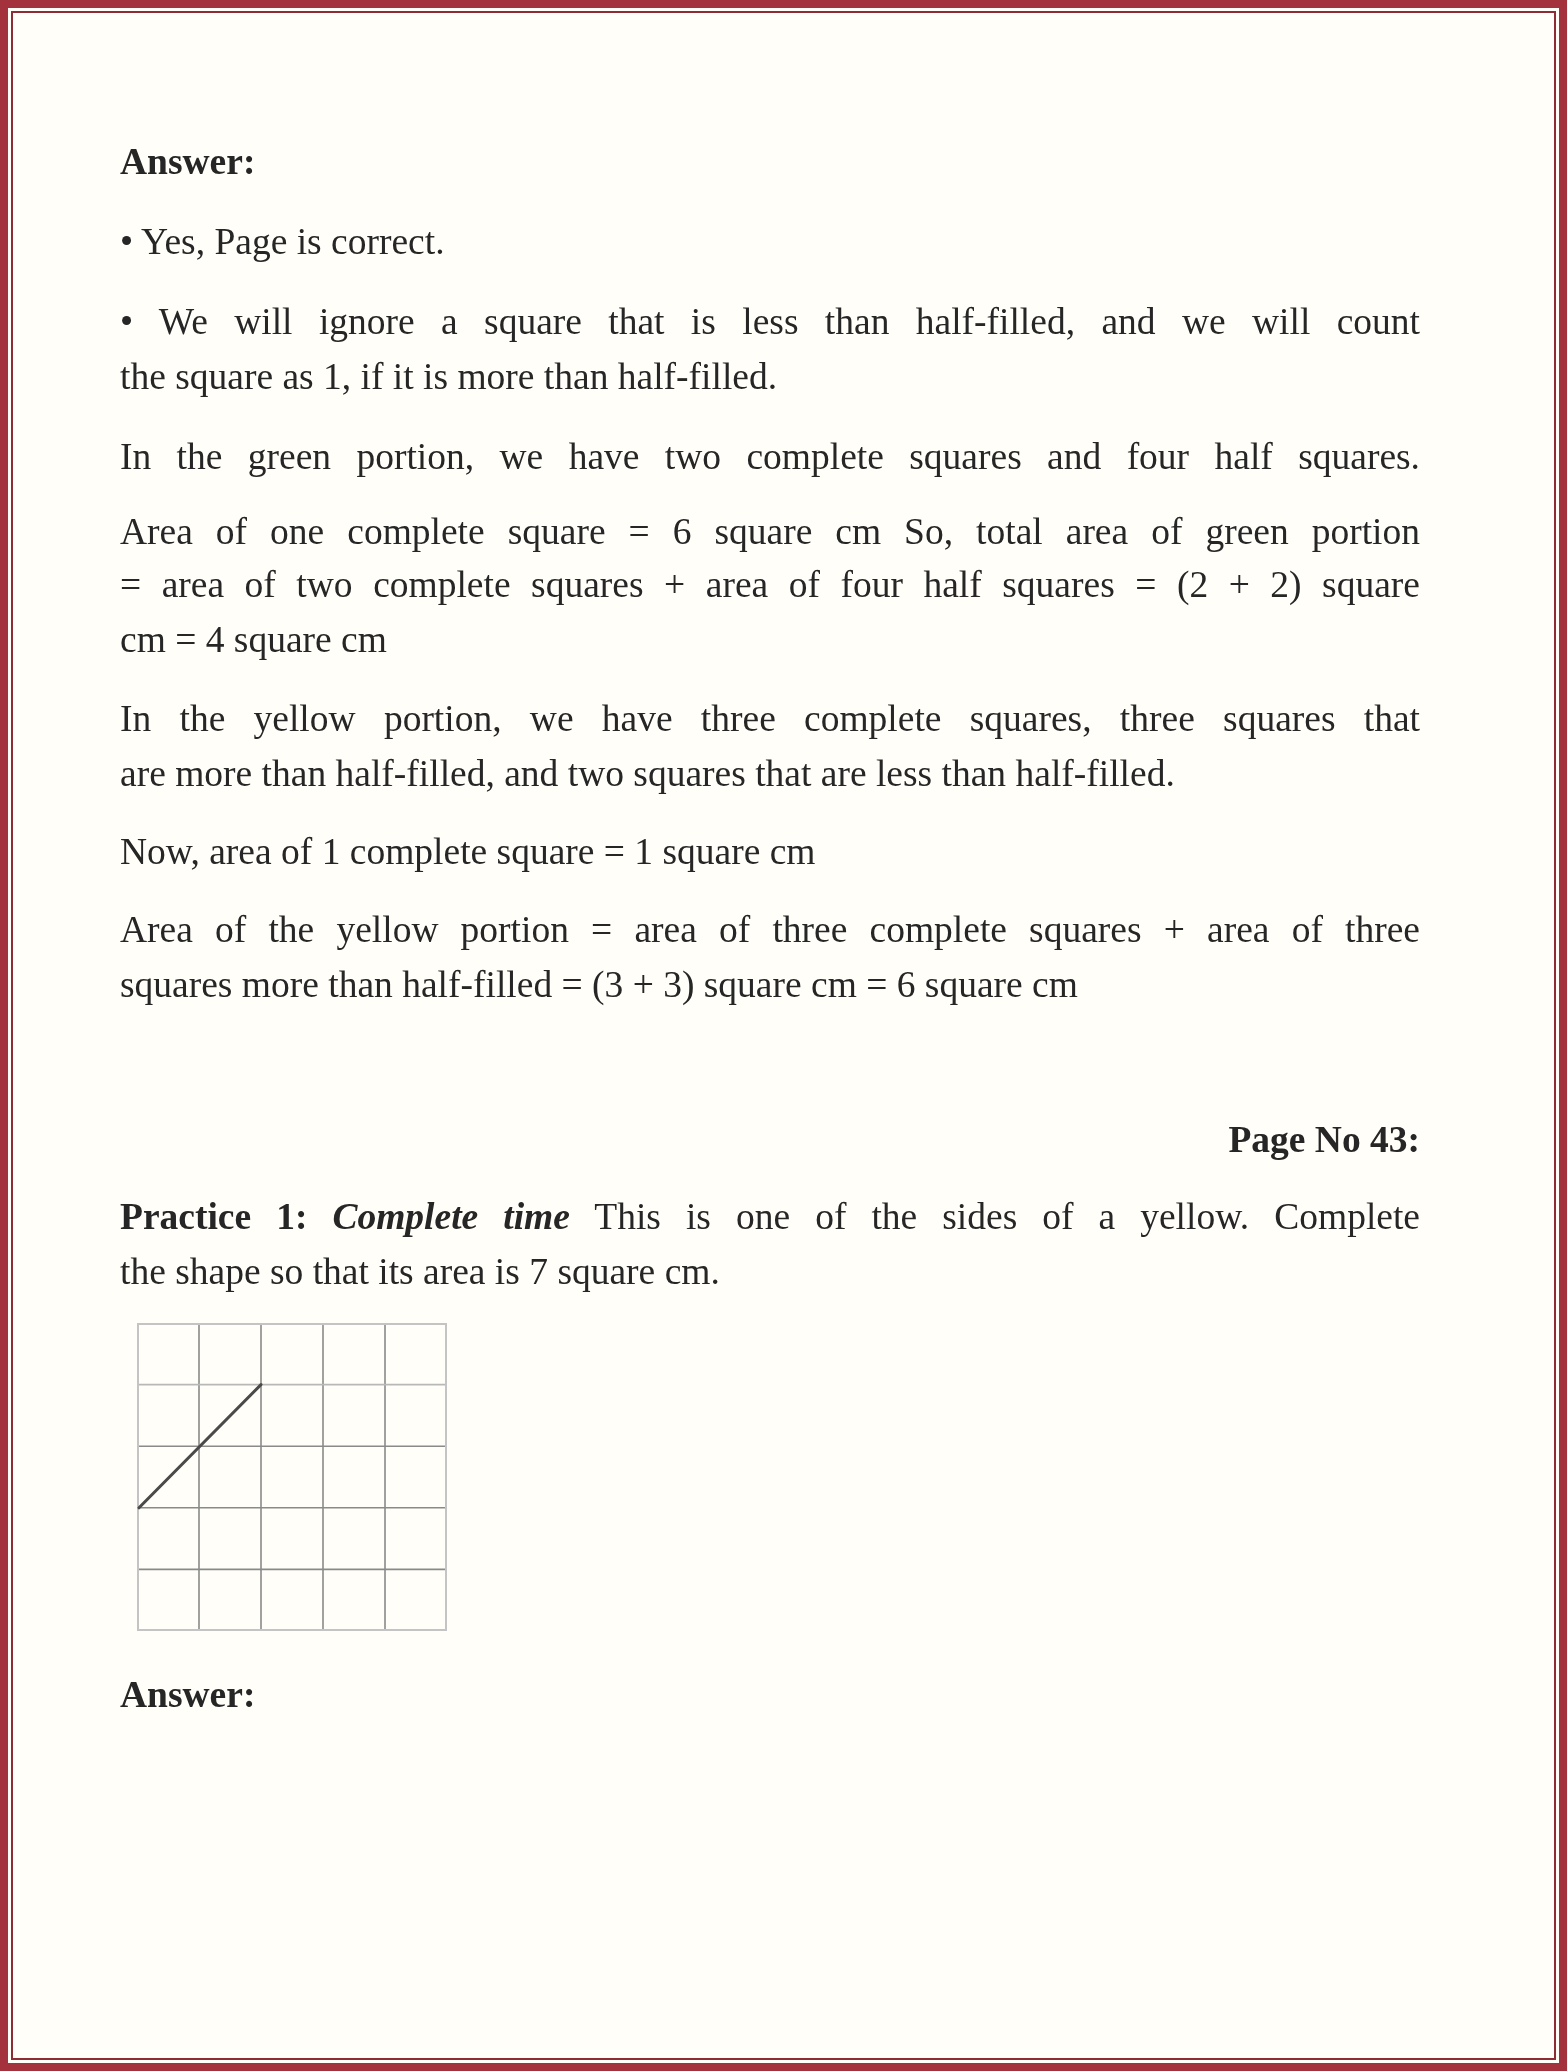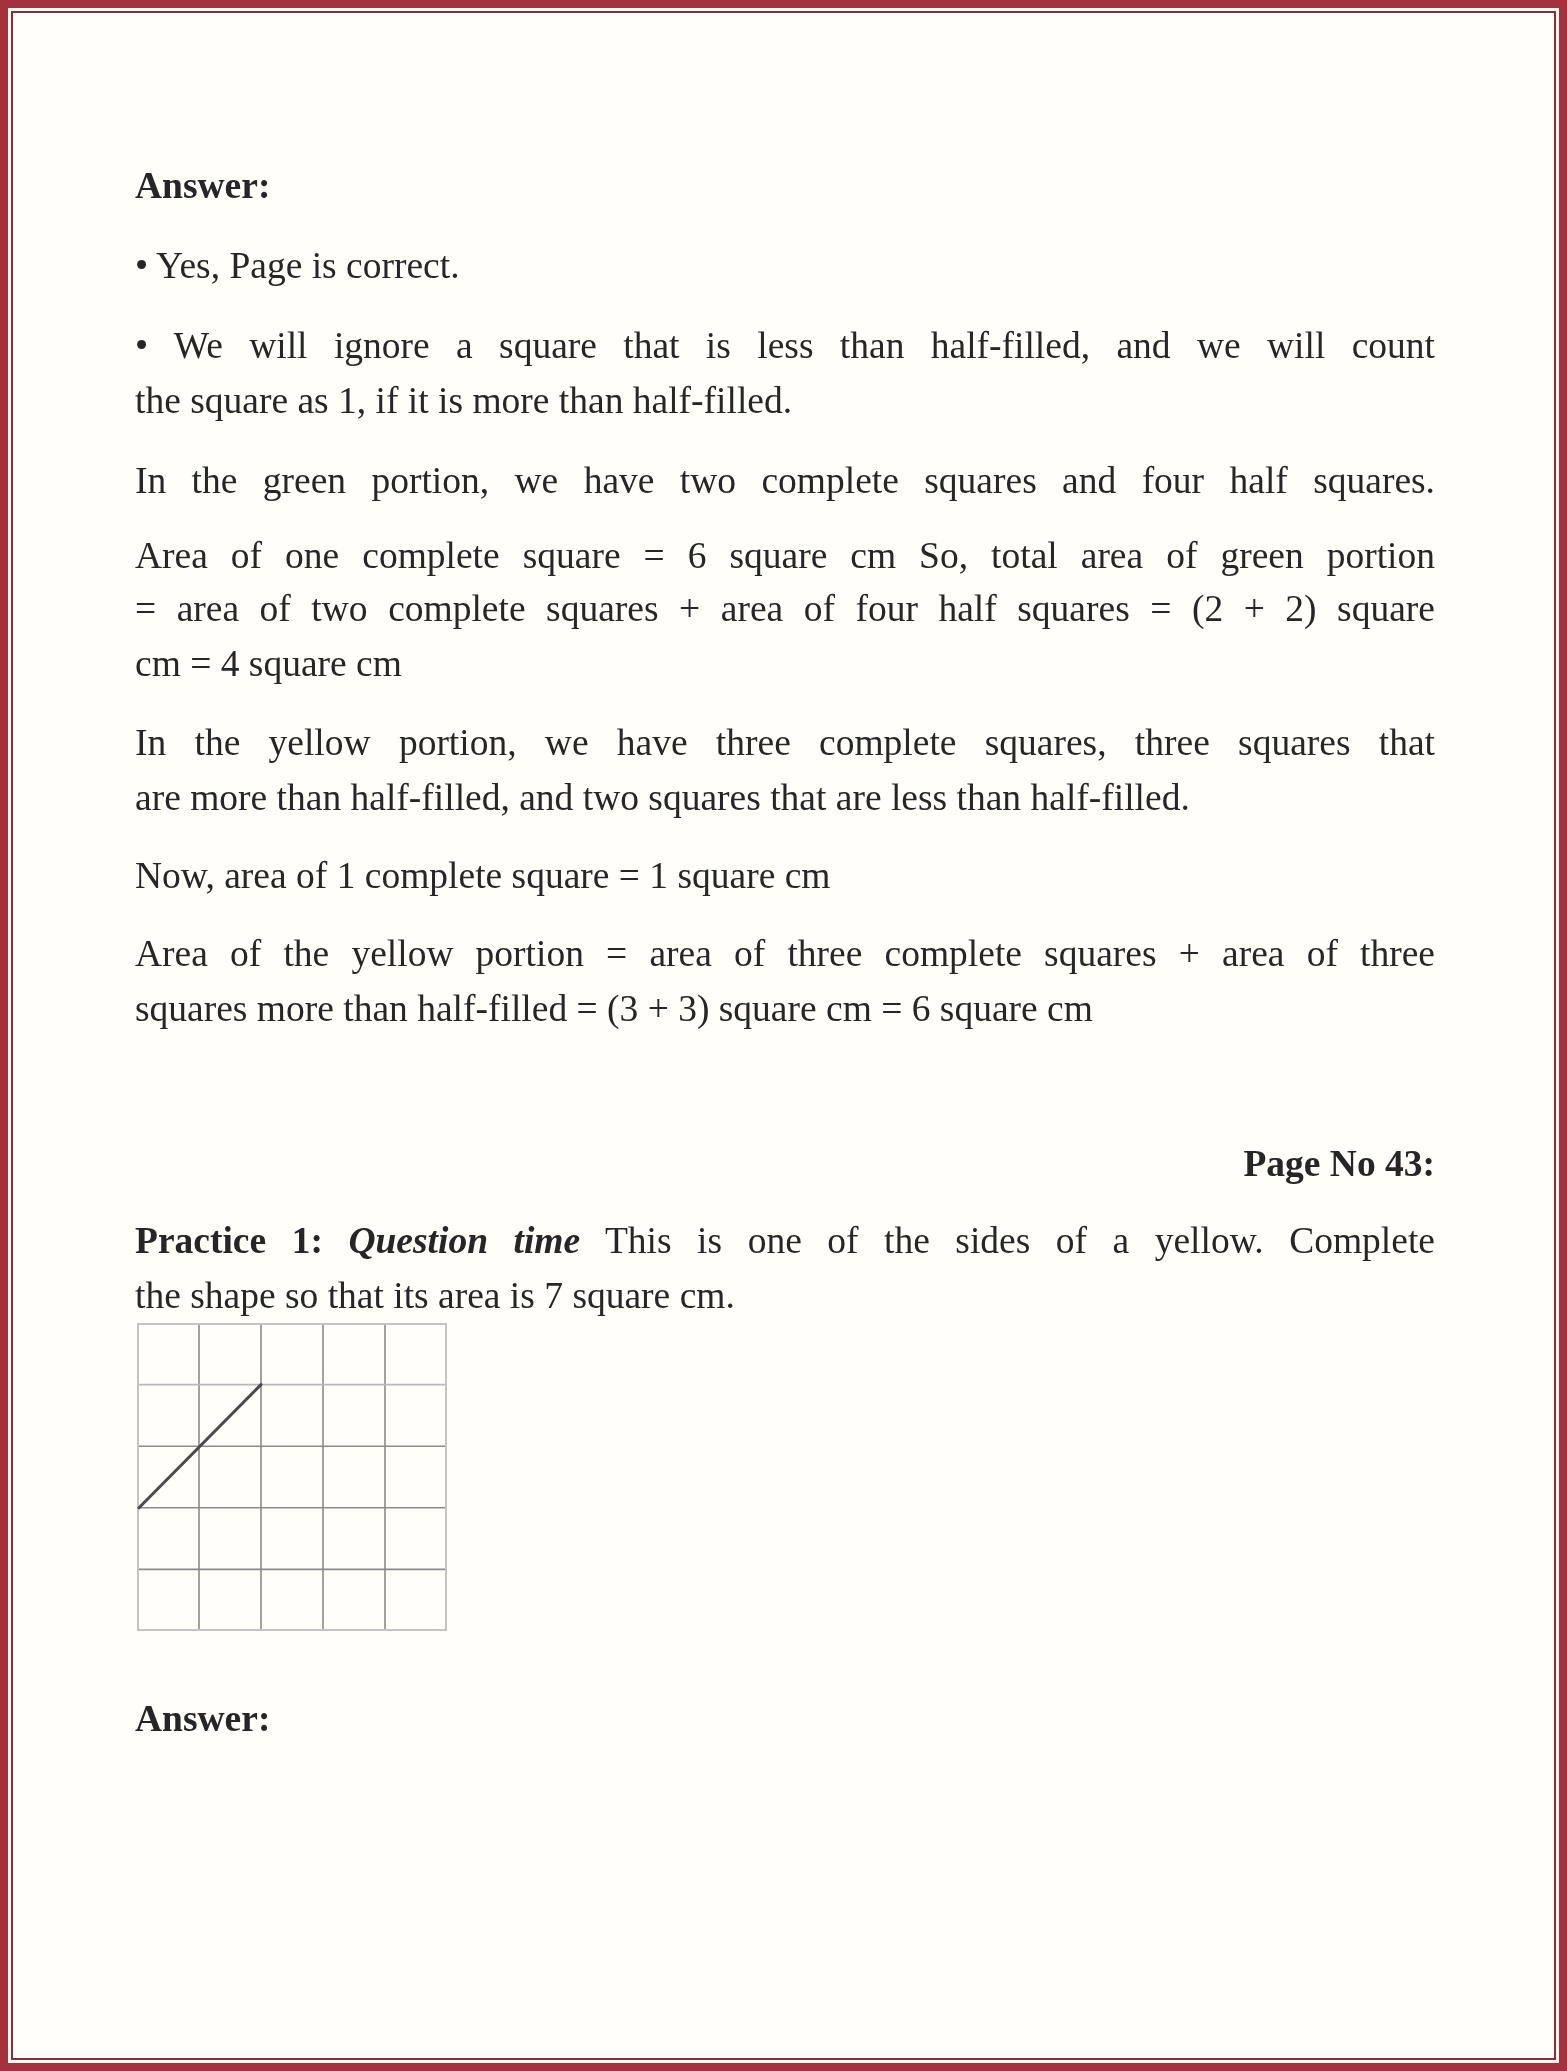--- a/index.html
+++ b/index.html
@@ -12,24 +12,23 @@
   .frame-gap {
     position: absolute; left: 8px; top: 8px; right: 8px; bottom: 8px;
     background: #fffdf8;
   }
   .frame-inner {
     position: absolute; left: 11px; top: 11px; right: 11px; bottom: 11px;
     border: 2px solid #8e2c34;
     background: #fffef9;
   }
   .line {
-    position: absolute; left: 135px; width: 1300px;
+    position: absolute; left: 120px; width: 1300px;
     font-size: 37.5px; line-height: 44px; white-space: nowrap;
     height: 44px;
-    margin-top: 24px;
   }
   .just { text-align: justify; text-align-last: justify; white-space: normal; }
   .bold { font-weight: bold; }
   .center { text-align: right; }
   .ital { font-style: italic; font-weight: bold; }
   .grid {
     position: absolute; left: 137px; top: 1323px; width: 310px; height: 308px;
   }
 </style>
 </head>
@@ -54,21 +53,21 @@
 <div class="line just" style="top:697px">In the yellow portion, we have three complete squares, three squares that</div>
 <div class="line" style="top:752px">are more than half-filled, and two squares that are less than half-filled.</div>
 
 <div class="line" style="top:830px">Now, area of 1 complete square = 1 square cm</div>
 
 <div class="line just" style="top:908px">Area of the yellow portion = area of three complete squares + area of three</div>
 <div class="line" style="top:963px">squares more than half-filled = (3 + 3) square cm = 6 square cm</div>
 
 <div class="line bold center" style="top:1118px">Page No 43:</div>
 
-<div class="line just" style="top:1195px"><span class="bold">Practice 1:</span> <span class="ital">Question time</span><span> This is one of the sides of a yellow. Complete</span></div>
+<div class="line just" style="top:1195px"><span class="bold">Practice 1:</span> <span class="ital">Complete time</span><span> This is one of the sides of a yellow. Complete</span></div>
 <div class="line" style="top:1250px">the shape so that its area is 7 square cm.</div>
 
 <svg class="grid" viewBox="0 0 310 308" width="310" height="308">
   <g stroke="#8a8a8a" stroke-width="1.6">
     <line x1="62" y1="0" x2="62" y2="308"></line>
     <line x1="124" y1="0" x2="124" y2="308"></line>
     <line x1="186" y1="0" x2="186" y2="308"></line>
     <line x1="248" y1="0" x2="248" y2="308"></line>
     <line x1="0" y1="61.6" x2="310" y2="61.6" stroke="#b8b8b8"></line>
     <line x1="0" y1="123.2" x2="310" y2="123.2"></line>

